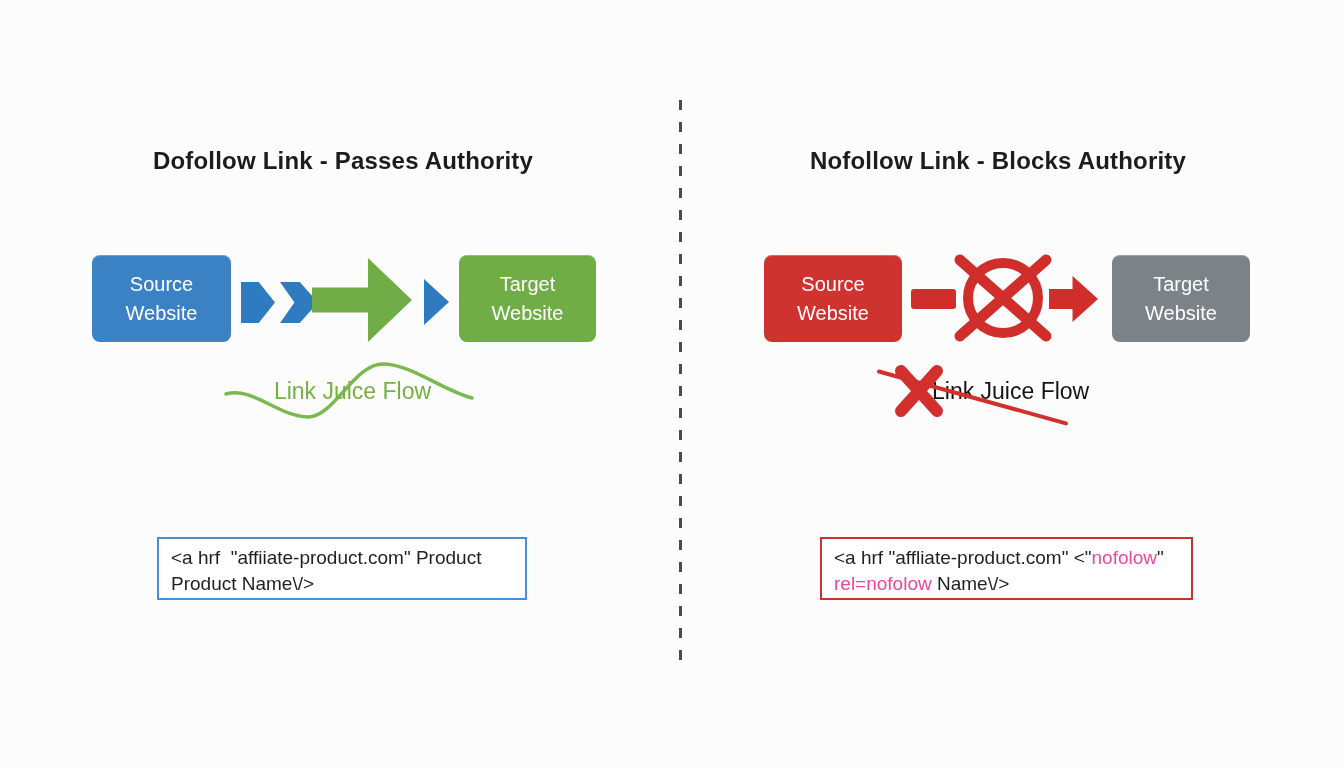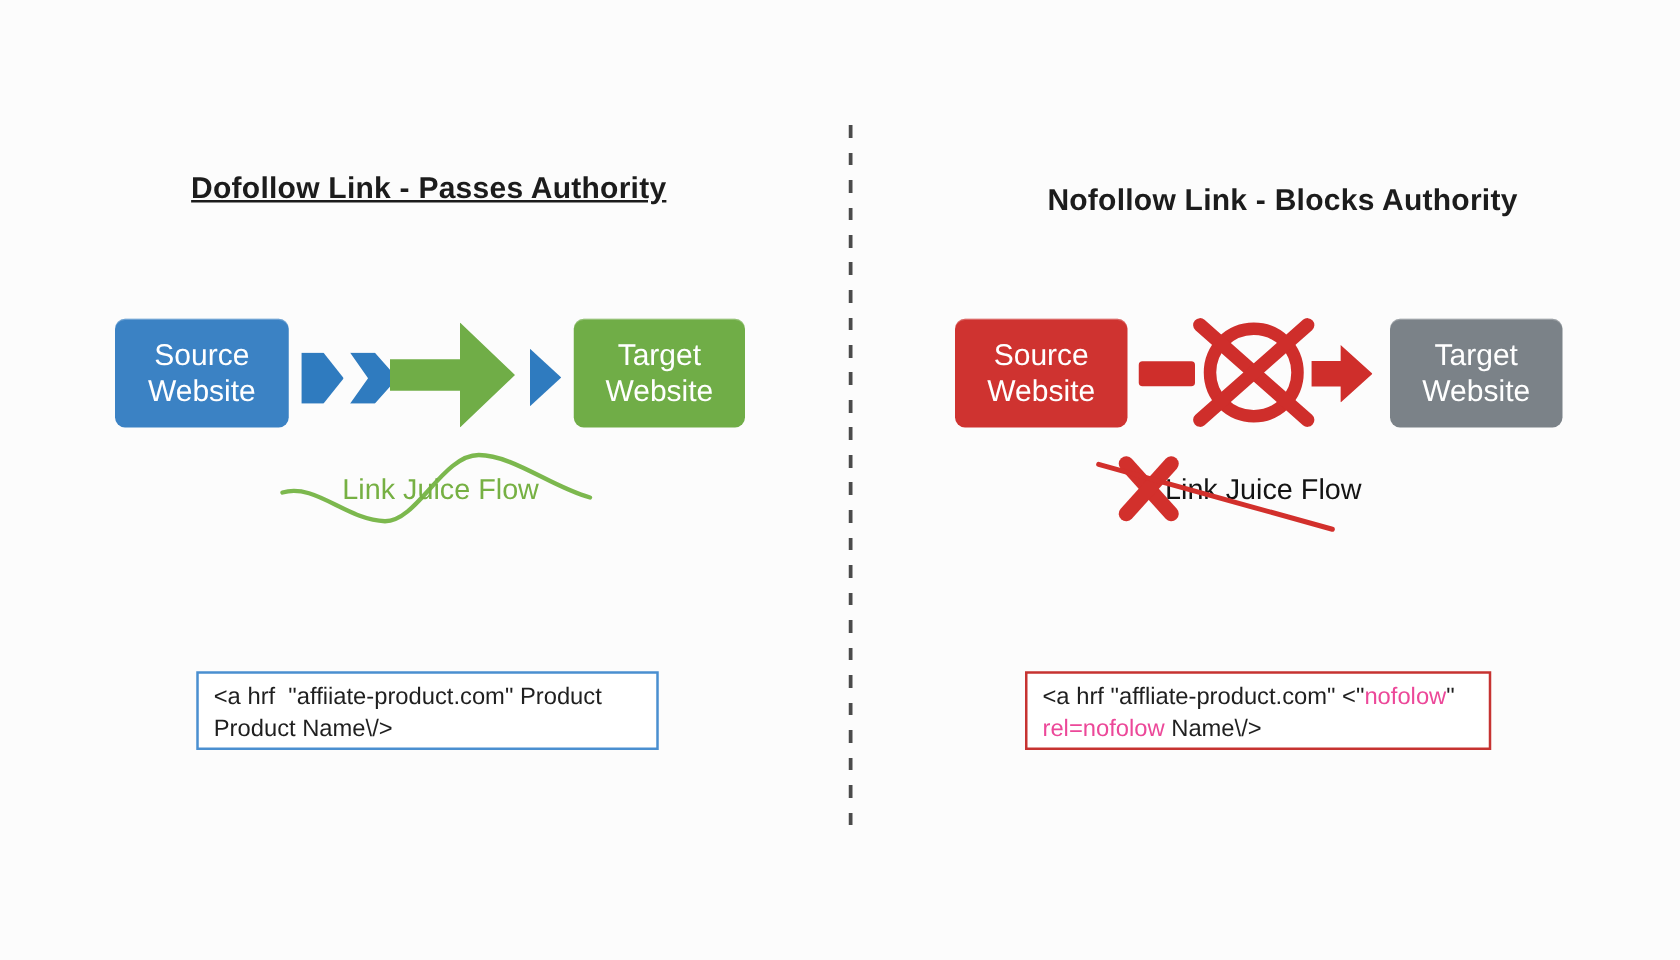--- a/index.html
+++ b/index.html
@@ -16,28 +16,28 @@
   .divider {
     left: 679px; top: 100px; width: 3px; height: 562px;
     background: repeating-linear-gradient(to bottom, #4b4b4b 0 10px, transparent 10px 22px);
   }
 
   
   .panel-title {
     font-size: 24px; font-weight: bold; color: #1c1c1c;
     text-align: center; letter-spacing: 0.2px;
   }
-  .title-left { left: 88px; top: 137px; width: 510px; text-decoration: underline; }
-  .title-right { left: 786px; top: 147px; width: 480px; }
+  .title-left { left: 88px; top: 147px; width: 510px; }
+  .title-right { left: 758px; top: 147px; width: 480px; }
 
   
   .site-box {
     height: 87px; border-radius: 8px;
     display: flex; flex-direction: column; align-items: center; justify-content: center;
-    color: #fff; font-size: 24px; line-height: 29px;
+    color: #fff; font-size: 20px; line-height: 29px;
     box-shadow: inset 0 1px 0 rgba(255,255,255,0.25);
   }
   .box-blue  { left: 92px;  top: 255px; width: 139px; background: #3b82c4; }
   .box-green { left: 459px; top: 255px; width: 137px; background: #70ad47; }
   .box-red   { left: 764px; top: 255px; width: 138px; background: #cf3330; }
   .box-gray  { left: 1112px; top: 255px; width: 138px; background: #7b8288; }
 
   
   .chevron1 {
     left: 241px; top: 282px; width: 34px; height: 41px; background: #2f7bbf;

